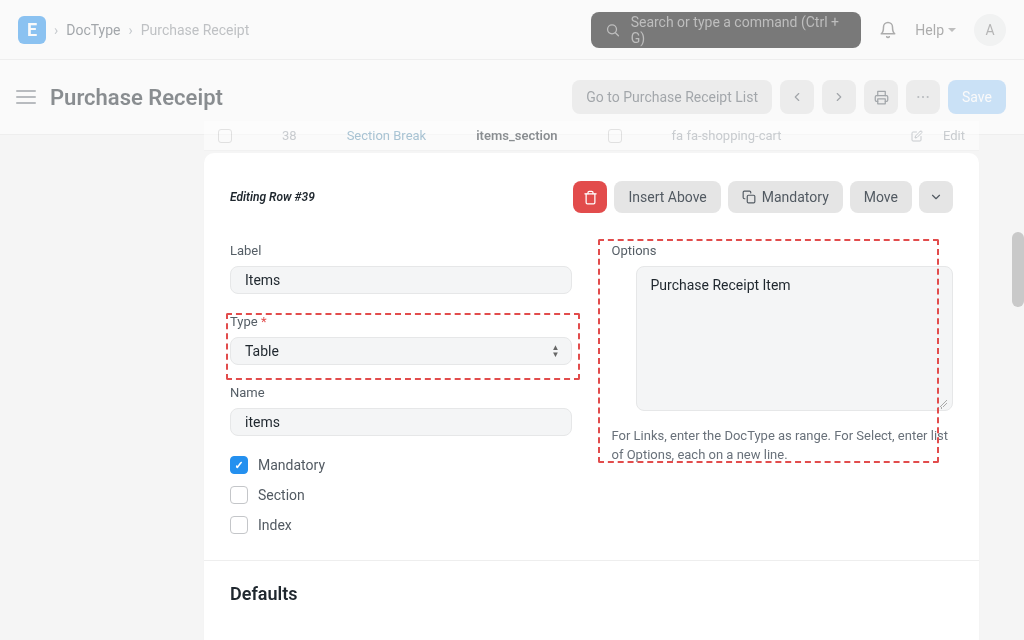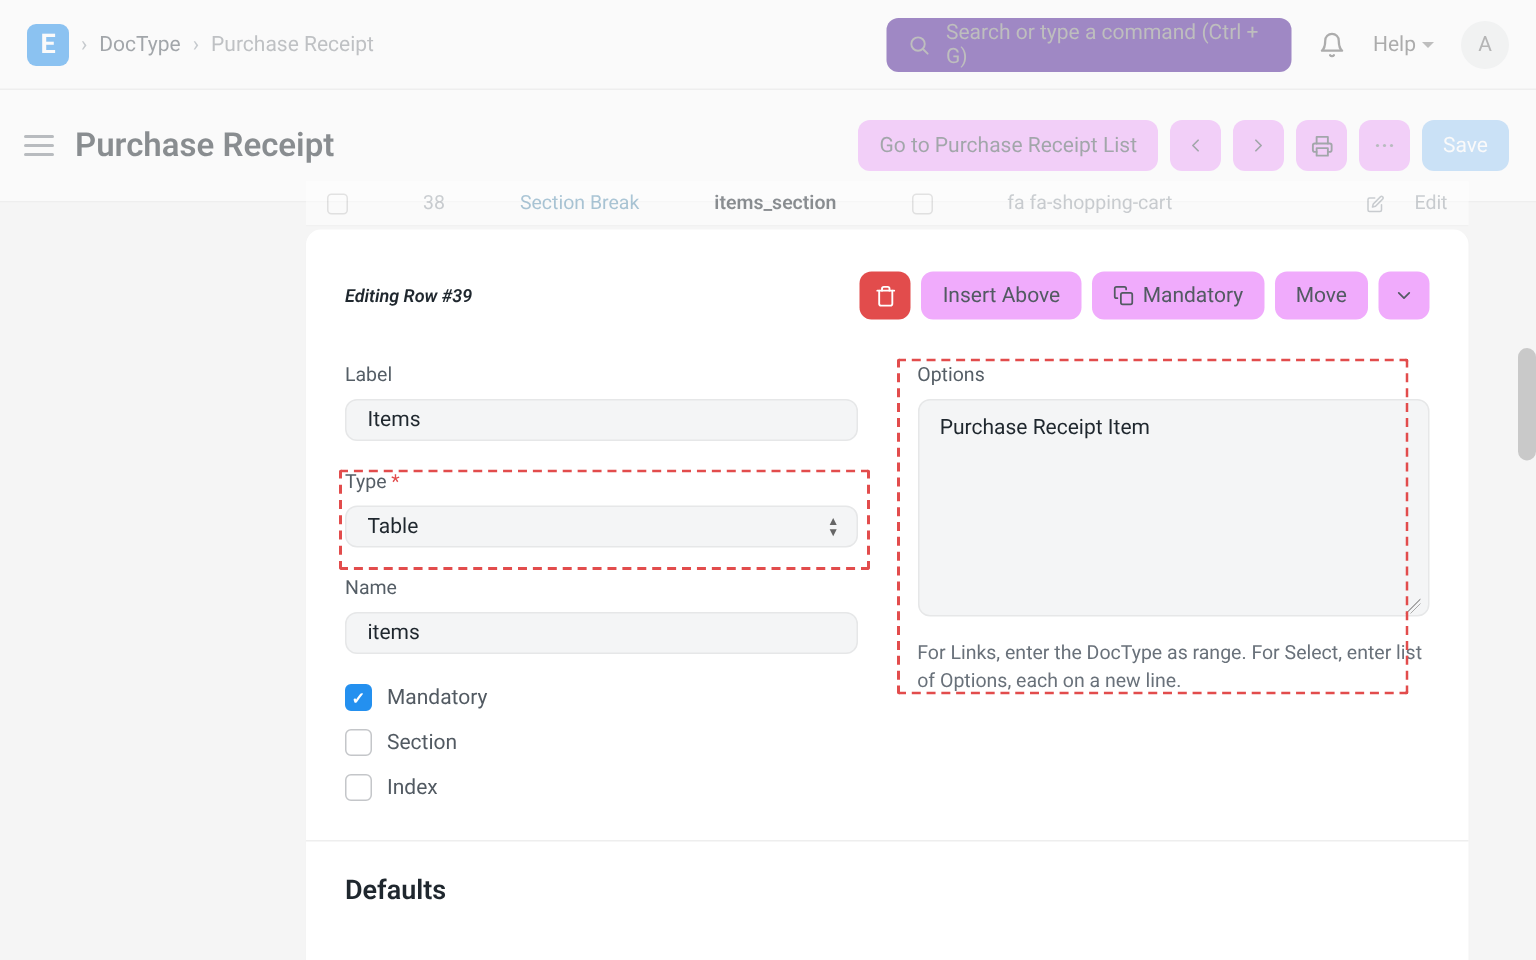--- a/index.html
+++ b/index.html
@@ -6,34 +6,34 @@
     body { background: #f5f5f5; width: 1024px; height: 640px; overflow: hidden; position: relative; color: #444; }
     .dim-overlay { pointer-events: none; }
 
     
     .topnav { height: 60px; background: #fff; border-bottom: 1px solid #e9e9e9; display: flex; align-items: center; padding: 0 18px; opacity: 0.5; }
     .logo { width: 28px; height: 28px; background: #2490ef; border-radius: 6px; display: flex; align-items: center; justify-content: center; color: #fff; font-size: 18px; font-weight: 700; }
     .chev { color: #98a0a8; margin: 0 8px; font-size: 14px; }
     .crumb { font-size: 14px; color: #525a62; }
     .crumb.muted { color: #8a8f94; }
     .spacer { flex: 1; }
-    .search { display: flex; align-items: center; background: #4c1d95; border-radius: 8px; height: 36px; padding: 0 14px; width: 270px; color: #888; font-size: 14px; }
+    .search { display: flex; align-items: center; background: #000000; border-radius: 8px; height: 36px; padding: 0 14px; width: 270px; color: #888; font-size: 14px; }
     .search svg { width: 16px; height: 16px; margin-right: 10px; }
     .topicons { display: flex; align-items: center; gap: 18px; margin-left: 18px; color: #666; font-size: 14px; }
     .avatar { width: 32px; height: 32px; background: #eef0f1; border-radius: 50%; display: flex; align-items: center; justify-content: center; font-size: 14px; color: #777; }
     .help { display: flex; align-items: center; gap: 4px; }
     .caretdown { width: 0; height: 0; border-left: 4px solid transparent; border-right: 4px solid transparent; border-top: 4px solid #888; display: inline-block; }
 
     
     .pageheader { height: 75px; background: #fff; border-bottom: 1px solid #e9e9e9; display: flex; align-items: center; padding: 0 18px 0 16px; opacity: 0.5; }
     .menuicon { width: 20px; height: 14px; margin-right: 14px; display: flex; flex-direction: column; justify-content: space-between; }
     .menuicon span { display: block; height: 2px; background: #7c838a; border-radius: 1px; }
     .pagetitle { font-size: 22px; font-weight: 600; color: #1f272e; }
     .hdr-actions { display: flex; align-items: center; gap: 8px; }
-    .btn { height: 34px; padding: 0 14px; border-radius: 8px; background: #f0abfc; color: #525a62; font-size: 14px; display: inline-flex; align-items: center; justify-content: center; border: none; cursor: pointer; }
+    .btn { height: 34px; padding: 0 14px; border-radius: 8px; background: #e5e5e5; color: #525a62; font-size: 14px; display: inline-flex; align-items: center; justify-content: center; border: none; cursor: pointer; }
     .btn-icon { width: 34px; padding: 0; }
     .btn-primary { background: #2490ef; color: #fff; opacity: 1; }
     .hdr-actions .btn-primary { background: #a1cef8; }
 
     
     .ghostrow { position: absolute; top: 121px; left: 204px; width: 775px; height: 30px; background: #fff; display: flex; align-items: center; color: #9ca3aa; font-size: 13px; padding: 0 14px; gap: 50px; border-bottom: 1px solid #eee; opacity: 0.5; }
     .ghostrow .checkbox { width: 14px; height: 14px; border: 1px solid #ccc; border-radius: 3px; }
     .ghostrow .teal { color: #5e93b3; }
     .ghostrow .edit { margin-left: auto; display: flex; align-items: center; gap: 20px; }
 
@@ -225,21 +225,21 @@
         <div class="checkrow">
           <span class="chk"></span>
           <span>Index</span>
         </div>
       </div>
     </div>
 
     <div class="col">
       <div class="form-group" style="margin-bottom:0;">
         <label class="form-label">Options</label>
-        <div style="position:relative;">
+        <div style="position:relative;margin-left:24px;">
           <textarea class="textarea" style="">Purchase Receipt Item</textarea>
           <div class="resize-handle"></div>
         </div>
         <div class="hint">For Links, enter the DocType as range. For Select, enter list of Options, each on a new line.</div>
       </div>
     </div>
   </div>
 
   <div class="divider"></div>
 

